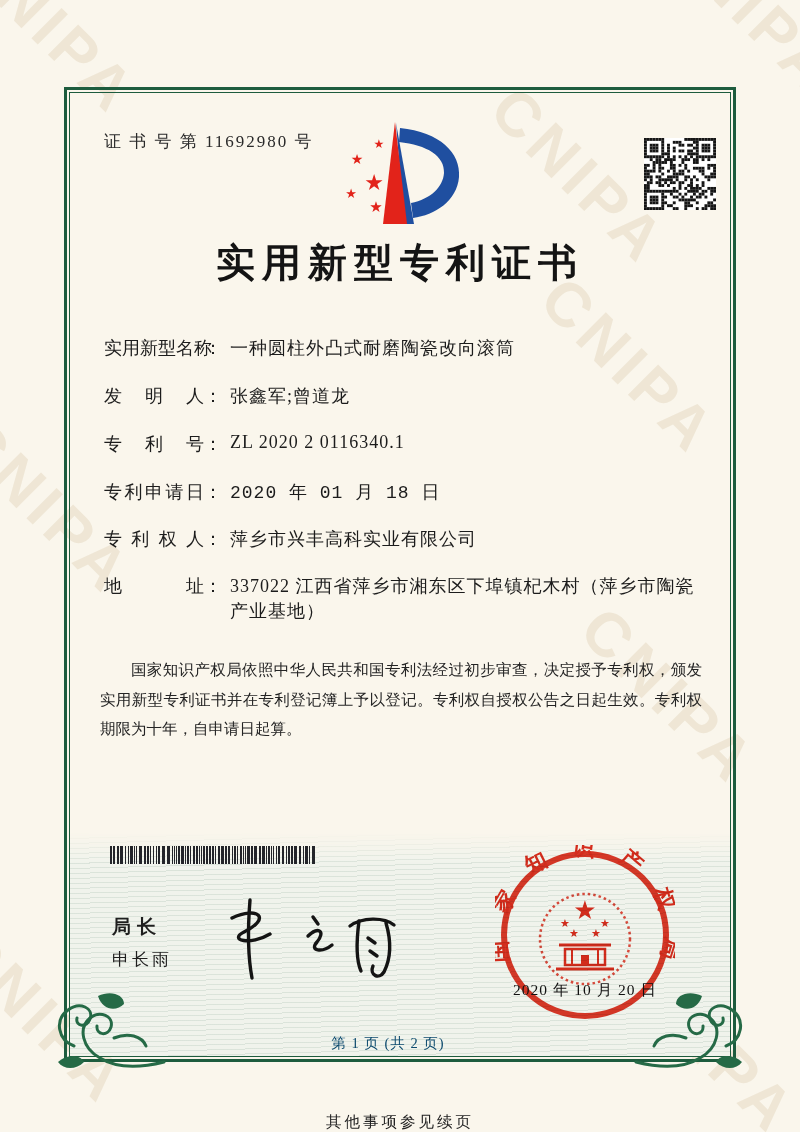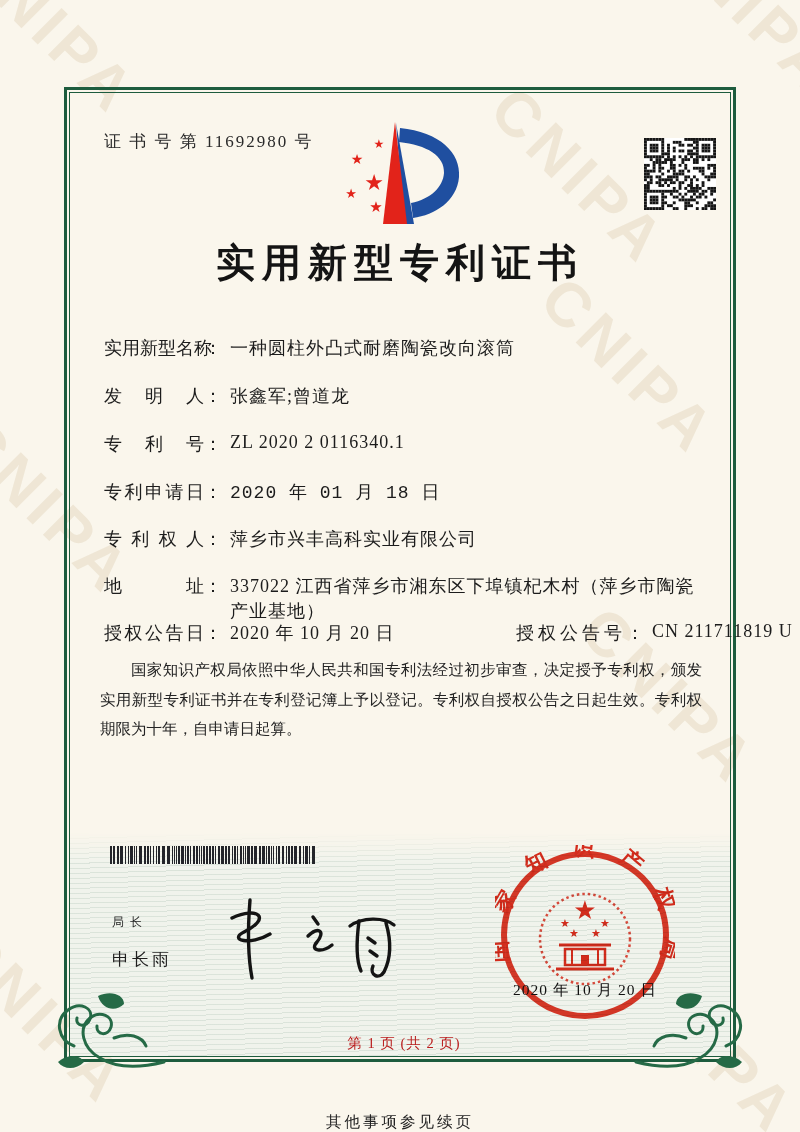--- a/index.html
+++ b/index.html
@@ -75,31 +75,31 @@
     position:absolute; left:100px; top:655px; width:602px; z-index:5;
     font-size:15.5px; line-height:29.5px; text-align:justify; color:#242424;
   }
   .paras p{margin:0; text-indent:2em;}
   
   .barcode{
     position:absolute; left:110px; top:846px; width:210px; height:18px; z-index:5;
     display:flex; align-items:stretch;
   }
   .barcode i{display:block; background:#23252a; height:100%;}
-  .director-title{position:absolute; left:112px; top:914px; z-index:5; font-size:12px; letter-spacing:6px;}
+  .director-title{position:absolute; left:112px; top:914px; z-index:5; font-size:19px; letter-spacing:6px;font-weight:bold;}
   .director-name{position:absolute; left:112px; top:948px; z-index:5; font-size:17px; letter-spacing:3px;}
   .signature{position:absolute; left:212px; top:890px; z-index:5;}
   .seal{position:absolute; left:495px; top:845px; width:180px; height:180px; z-index:6; mix-blend-mode:multiply;}
   .seal-date{
     position:absolute; left:493px; top:980px; width:184px; z-index:7;
     text-align:center; font-size:15.5px; letter-spacing:1px; color:#111;
   }
   .page-no{
-    position:absolute; left:16px; top:1034px; width:776px; z-index:5;
-    text-align:center; font-size:14.5px; letter-spacing:1px; color:#b91c1c;
+    position:absolute; left:0; top:1034px; width:776px; z-index:5;
+    text-align:center; font-size:14.5px; letter-spacing:1px; color:#0c4a6e;
   }
   .footer-note{
     position:absolute; left:0; top:1076px; width:800px; z-index:5;
     text-align:center; font-size:15.5px; letter-spacing:3px; color:#222;margin-top:36px;
   }
 </style>
 </head>
 <body>
 
 <div class="page">
@@ -488,26 +488,20 @@
   </div>
   <div class="frow r4">
     <span class="lbl">专利申请日</span><span class="colon">：</span><span class="val">2020 年 01 月 18 日</span>
   </div>
   <div class="frow r5">
     <span class="lbl">专利权人</span><span class="colon">：</span><span class="val">萍乡市兴丰高科实业有限公司</span>
   </div>
   <div class="frow addr r6">
     <span class="lbl">地址</span><span class="colon">：</span><span class="val">337022 江西省萍乡市湘东区下埠镇杞木村（萍乡市陶瓷产业基地）</span>
   </div>
-  <div class="frow r7">
-    <span class="lbl">授权公告日</span><span class="colon">：</span><span class="val">2020 年 10 月 20 日</span>
-    <span class="grant-no">
-      <span class="lbl2">授权公告号</span><span>：</span><span class="val">CN 211711819 U</span>
-    </span>
-  </div>
 
   <div class="paras">
     <p>国家知识产权局依照中华人民共和国专利法经过初步审查，决定授予专利权，颁发实用新型专利证书并在专利登记簿上予以登记。专利权自授权公告之日起生效。专利权期限为十年，自申请日起算。</p>
   </div>
 
   <div class="barcode" id="barcode">
       <i style="width:2px;margin-right:1px"></i>
       <i style="width:2px;margin-right:2px"></i>
       <i style="width:2px;margin-right:1px"></i>
       <i style="width:3px;margin-right:2px"></i>

